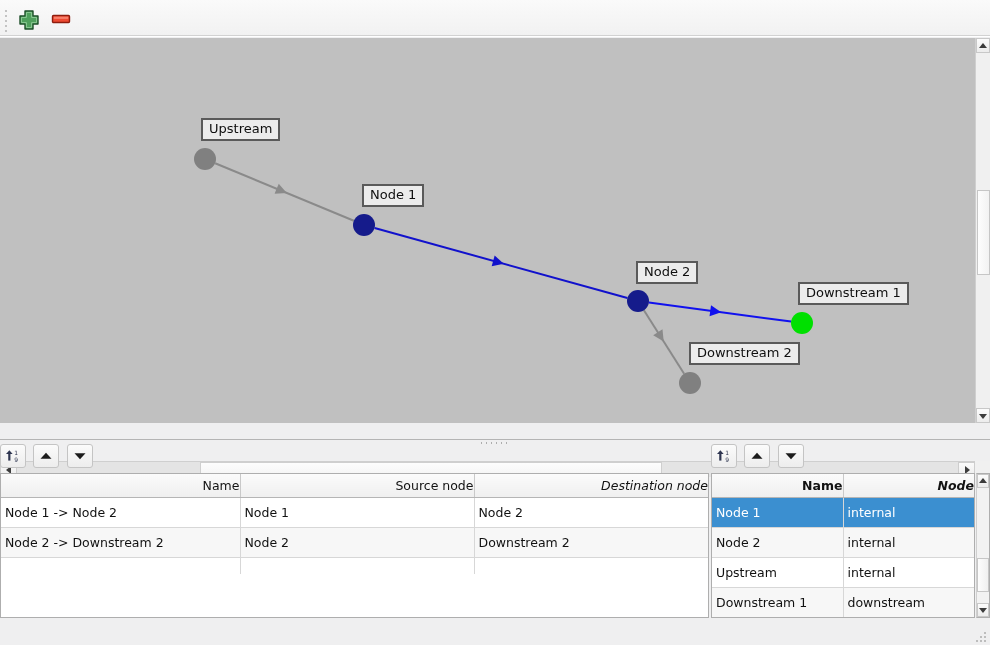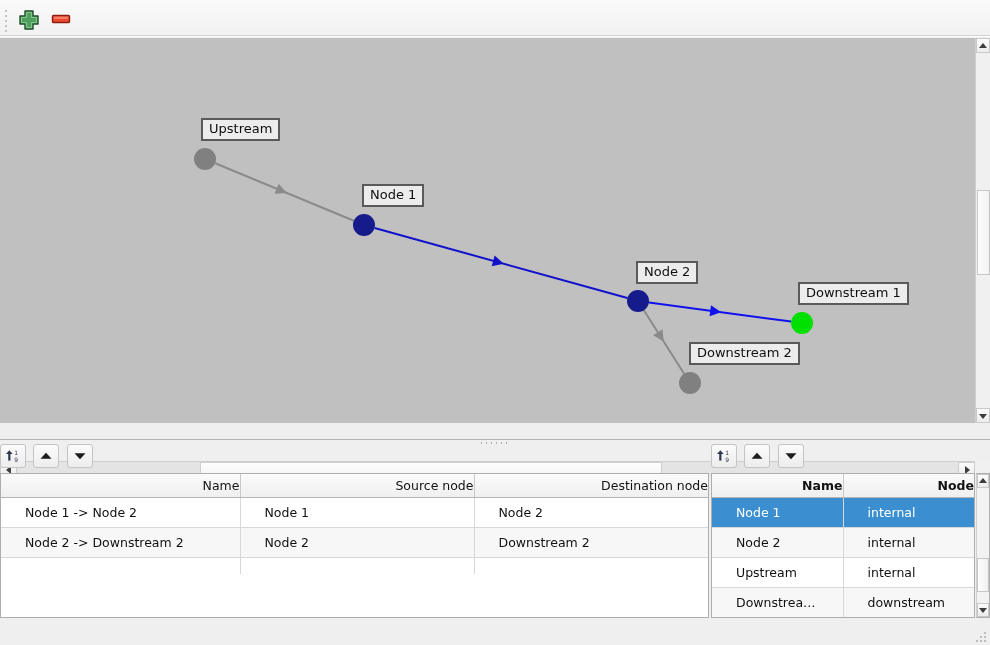--- a/index.html
+++ b/index.html
@@ -147,23 +147,23 @@
 
   table{border-collapse:collapse;width:100%;table-layout:fixed;}
   thead th{
     background:linear-gradient(to bottom,#fbfbfb 0%,#efefef 100%);
     border-right:1px solid #c9c9c9;
     border-bottom:1px solid #b5b5b5;
     height:23px;font-weight:normal;font-size:12.5px;color:#121212;
     text-align:right;padding:0;
   }
   .pane-right thead th{font-weight:bold;}
-  thead th:last-child{border-right:none;}
+  thead th:last-child{border-right:none;font-style:italic;}
   tbody td{
-    height:29px;padding:0 24px;font-size:12.5px;color:#111;
+    height:29px;padding:0 4px;font-size:12.5px;color:#111;
     border-right:1px solid #d7d7d7;
     border-bottom:1px solid #d7d7d7;
     white-space:nowrap;overflow:hidden;text-overflow:ellipsis;
     background:#ffffff;
   }
   tbody td:last-child{border-right:none;}
   tbody tr.alt td{background:#f7f7f7;}
   tbody tr.sel td{background:#3b8fd0;color:#ffffff;}
   tbody tr.empty td{height:16px;background:#ffffff;border-bottom:none;}
 

